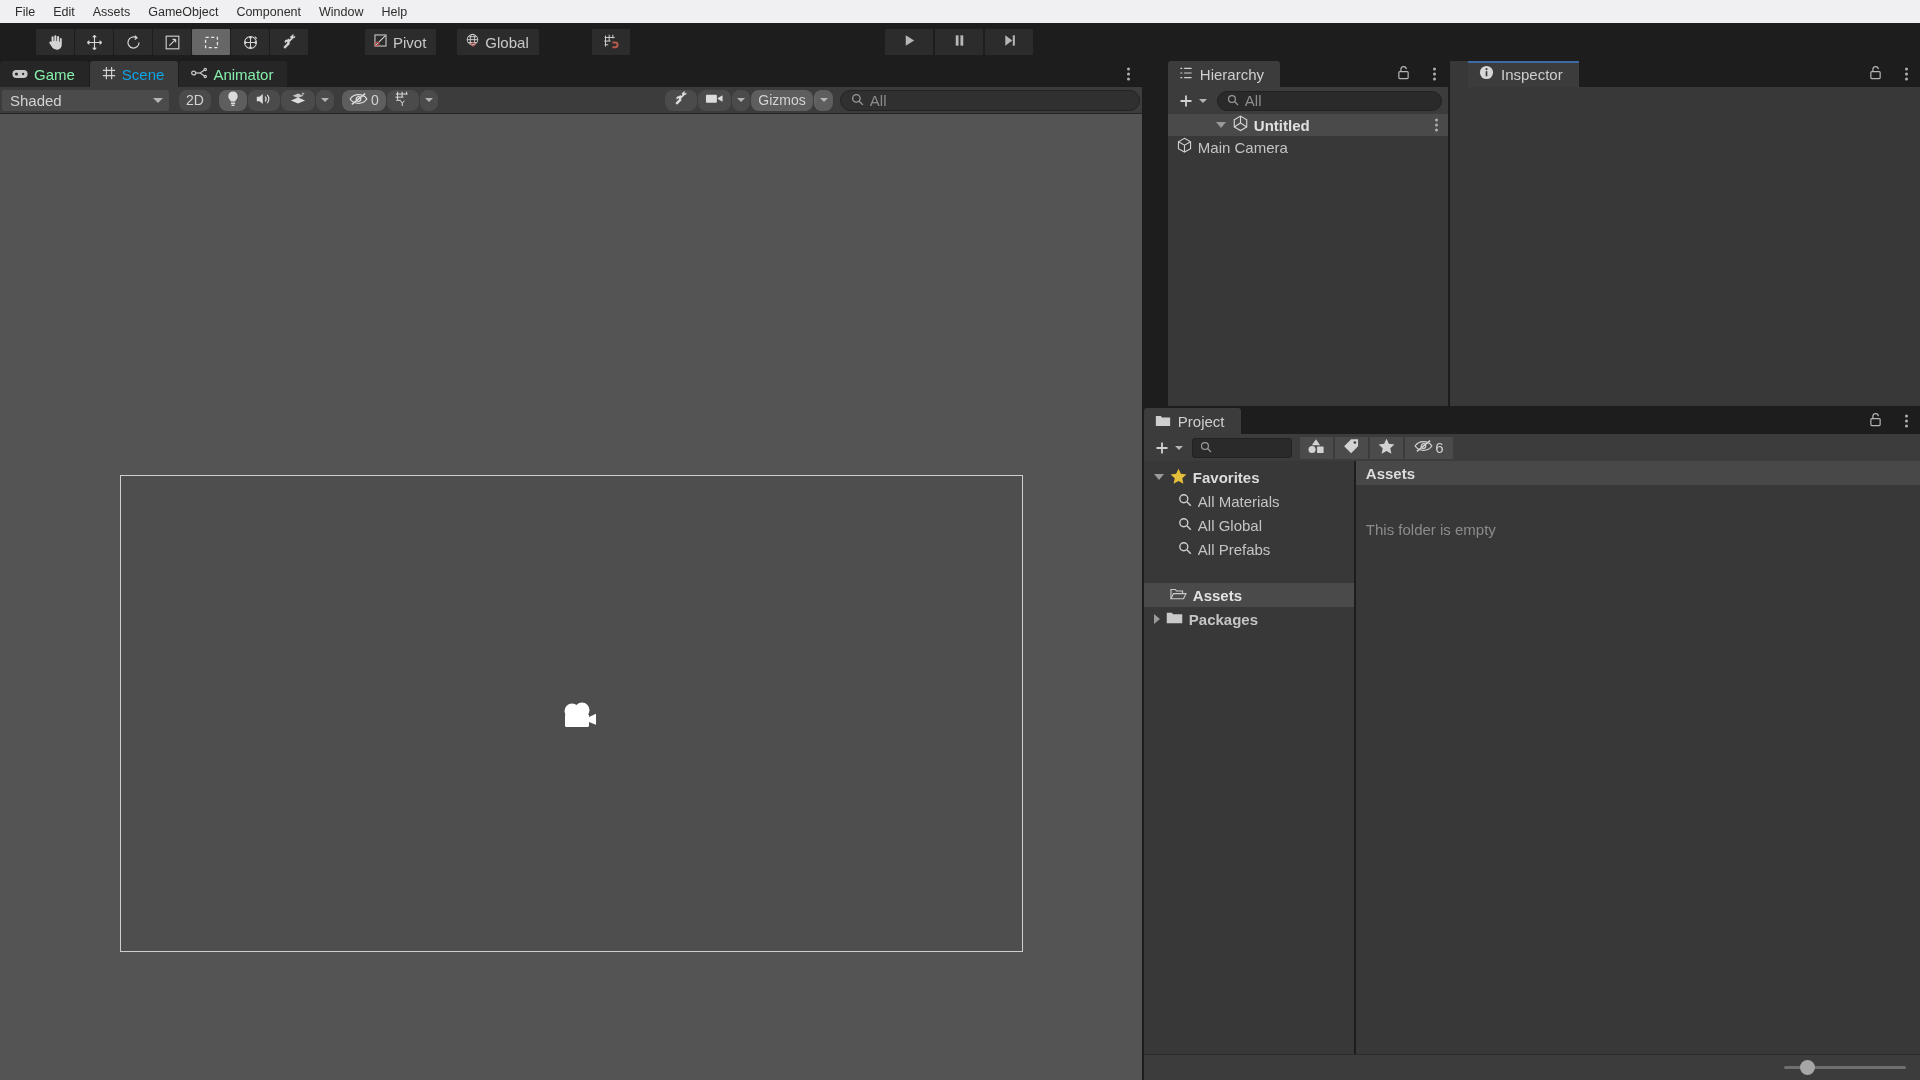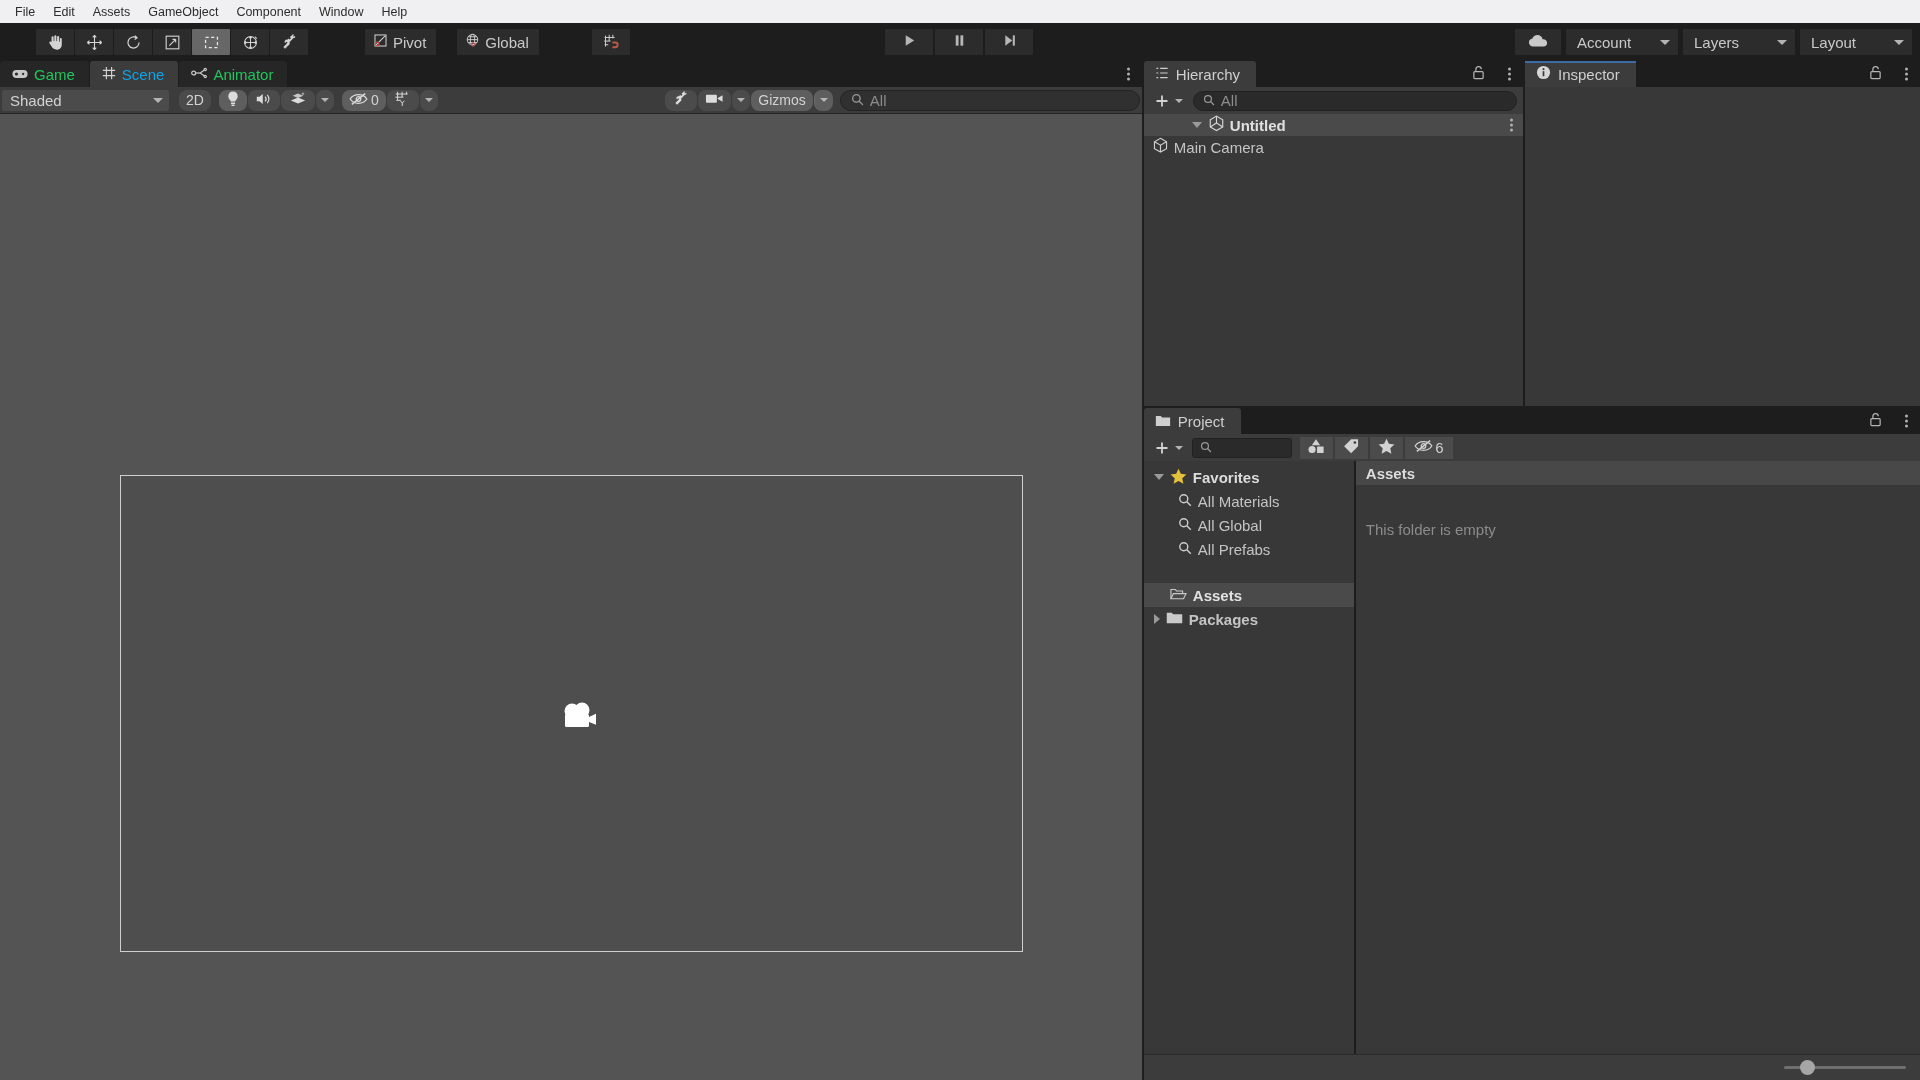--- a/index.html
+++ b/index.html
@@ -76,21 +76,21 @@
 
   
   .leftcol { width:1143px; display:flex; flex-direction:column; min-width:0; background:#1d1d1d; }
 
   .tabrow {
     height:26px; background:#1d1d1d; display:flex; align-items:stretch;
     position:relative; flex:0 0 26px;
   }
   .tab {
     display:flex; align-items:center; gap:6px; padding:0 14px 0 12px;
-    font-size:15px; color:#22c55e; cursor:pointer; background:#262626;
+    font-size:15px; color:#86efac; cursor:pointer; background:#262626;
     border-top-left-radius:3px; border-top-right-radius:3px; margin-right:1px;
   }
   .tab.active { background:#3c3c3c; color:#0ea5e9; }
   .tabfill { flex:1; background:#1d1d1d; position:relative; }
   .kebab {
     position:absolute; right:12px; top:50%; transform:translateY(-50%);
     cursor:pointer; display:flex; flex-direction:column; gap:2px; align-items:center;
   }
   .kebab i { width:3px;height:3px;background:#b0b0b0;border-radius:50%; display:block; }
 
@@ -125,21 +125,21 @@
     flex:1; background:#545454; position:relative; overflow:hidden; min-height:0;
   }
   .camRect {
     position:absolute; left:120px; top:361px; width:903px; height:477px;
     border:1px solid #cfcfcf; background:#4e4e4e;
   }
   .camIcon { position:absolute; left:557px; top:585px; }
 
   
   .rightcol { width:777px; display:flex; flex-direction:column; background:#1d1d1d; min-width:0; }
-  .rcTop { display:flex; flex:0 0 345px; min-height:0; }
+  .rcTop { display:flex; flex:0 0 345px; min-height:0;margin-left:24px; }
 
   .panel { display:flex; flex-direction:column; background:#383838; min-width:0; }
   .panelTabRow {
     height:26px; background:#1d1d1d; display:flex; align-items:stretch; position:relative;
     flex:0 0 26px;
   }
   .panelTab {
     display:flex; align-items:center; gap:7px; padding:0 16px 0 11px;
     font-size:15px; color:#cfcfcf; background:#3c3c3c; cursor:pointer;
     border-top-left-radius:3px;border-top-right-radius:3px;
@@ -167,21 +167,21 @@
   .hrow { height:22px; display:flex; align-items:center; padding-left:8px; gap:5px; cursor:pointer; position:relative; }
   .hrow.scene { background:#4a4a4a; }
   .hrow .nm { font-size:15px; }
   .hrow.scene .nm { font-weight:bold; color:#e0e0e0; }
   .tri { width:0;height:0; }
   .tri.down { border-left:5px solid transparent;border-right:5px solid transparent;border-top:6px solid #9a9a9a; }
   .tri.right { border-top:5px solid transparent;border-bottom:5px solid transparent;border-left:6px solid #9a9a9a; }
   .rowKebab { position:absolute; right:10px; top:50%; transform:translateY(-50%); display:flex; flex-direction:column; gap:2px; }
   .rowKebab i { width:3px;height:3px;background:#b0b0b0;border-radius:50%; display:block; }
 
-  .inspPanel { width:395px; border-left:0; }
+  .inspPanel { width:470px; border-left:0;padding-left:18px; }
   .inspTabRow { position:relative; }
   .inspAccent { position:absolute; left:0; top:0; height:2px; width:100%; background:#3e6ba5; }
   .inspBody { flex:1; background:#383838; }
 
   
   .projPanel { flex:1; display:flex; flex-direction:column; min-height:0; background:#383838; }
   .projToolbar {
     height:27px; background:#3c3c3c; display:flex; align-items:center; gap:2px;
     padding:0 6px; flex:0 0 27px;
   }
@@ -349,40 +349,20 @@
       </div>
       <div class="playbtn">
         <span>
         <svg width="15" height="15" viewBox="0 0 16 16" fill="#b6b6b6">
               <path d="M3.5 2.5l7.5 5.5-7.5 5.5z"></path>
               <rect x="11.5" y="2.5" width="2.2" height="11"></rect>
             </svg></span>
       </div>
     </div>
 
-    <div class="rightgroup">
-      <div class="cloudbtn">
-        <span>
-        <svg width="20" height="16" viewBox="0 0 22 16" fill="#c9c9c9">
-          <path d="M17.2 14H5.6C3 14 1 12 1 9.6 1 7.4 2.7 5.5 4.9 5.3 5.6 3 7.8 1.4 10.3 1.4c2.9 0 5.3 2 5.8 4.7h.8c2.3 0 4.1 1.8 4.1 4S19.4 14 17.2 14z"></path>
-        </svg></span>
-      </div>
-      <div class="dropbtn" style="min-width:112px">
-        <span class="lbl">Account</span>
-        <span class="caret"></span>
-      </div>
-      <div class="dropbtn" style="min-width:112px">
-        <span class="lbl">Layers</span>
-        <span class="caret"></span>
-      </div>
-      <div class="dropbtn" style="min-width:112px">
-        <span class="lbl">Layout</span>
-        <span class="caret"></span>
-      </div>
-    </div>
   </div>
 
   <div class="work">
 
     <div class="leftcol">
       <div class="tabrow">
         <div class="tab">
           <span>
           <svg width="16" height="12" viewBox="0 0 18 12" fill="#c8c8c8">
             <rect x="0.5" y="1.5" width="17" height="9" rx="4.5"></rect>

